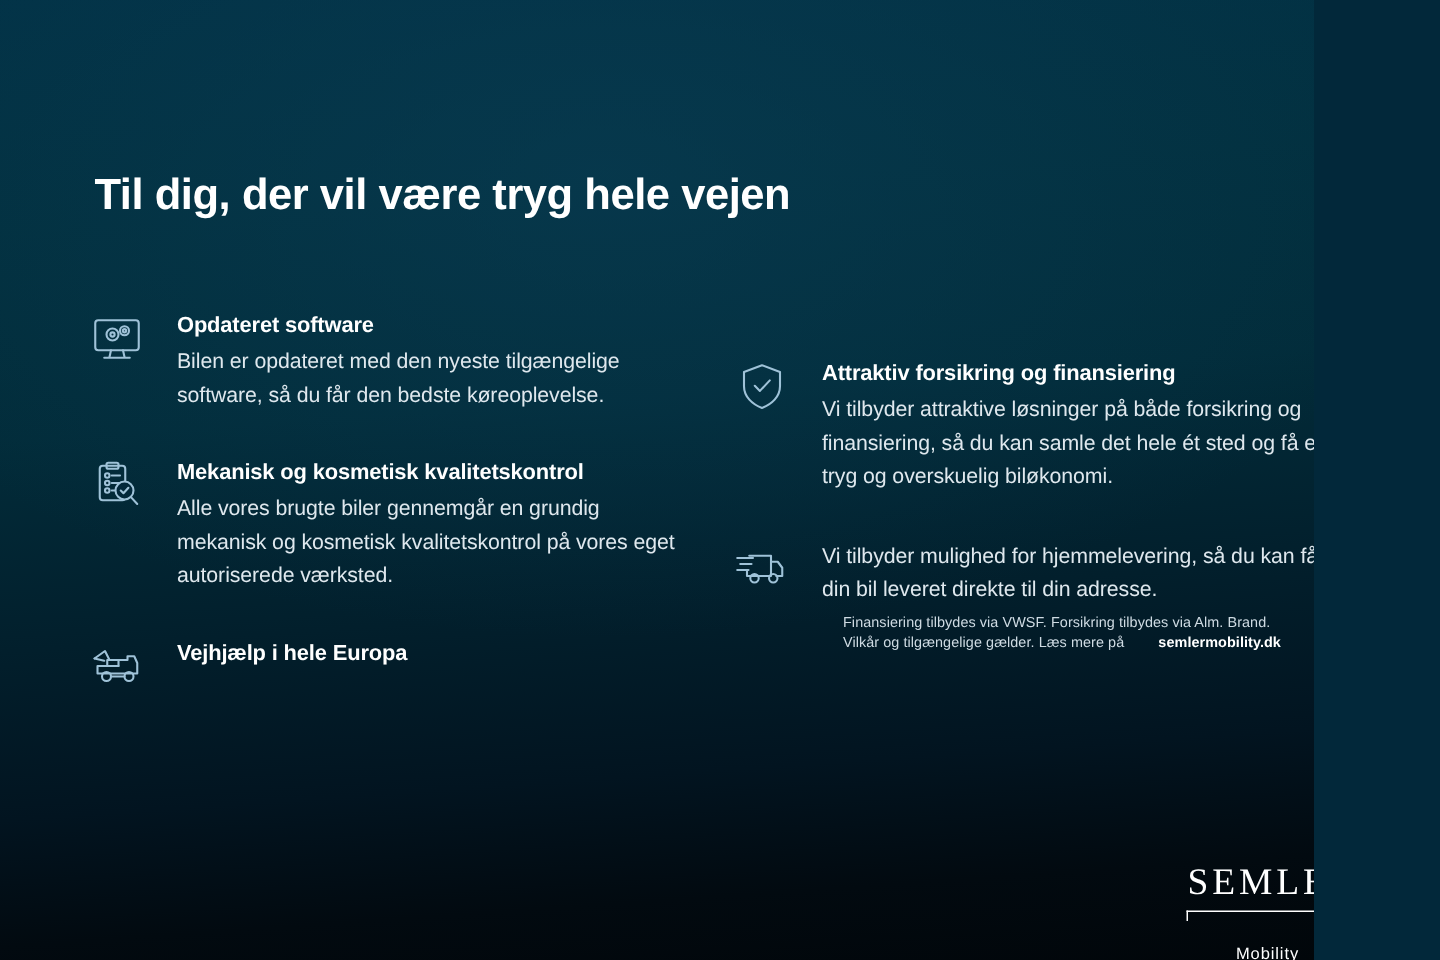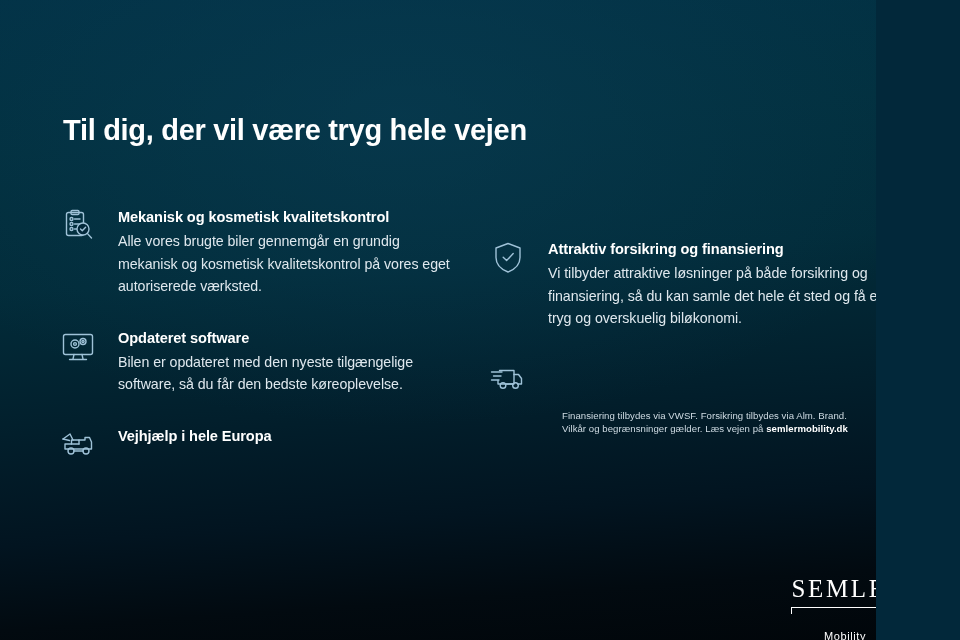--- a/index.html
+++ b/index.html
@@ -94,21 +94,21 @@
   .fineprint {
     position: absolute;
     left: 562px;
     top: 409px;
     font-size: 9.6px;
     line-height: 13.2px;
     color: #cfdbe3;
     letter-spacing: 0.05px;
     width: 330px;
   }
-  .fineprint b { font-weight: bold; color: #ffffff; }
+  .fineprint b { font-weight: bold; color: #ffffff; margin-left: 20px; }
 
   
   .logo {
     position: absolute;
     left: 789px;
     top: 575px;
     width: 112px;
     text-align: center;
   }
   .logo-word {
@@ -148,20 +148,37 @@
   }
 </style>
 </head>
 <body>
 
 <div id="stage">
 
   <h1 class="page-title">Til dig, der vil være tryg hele vejen</h1>
 
   <div class="col col-left">
+
+    <div class="feature gap-lg">
+      <span class="feature-icon">
+        <svg viewBox="0 0 36 36" fill="none" stroke="#9fc2d8" stroke-width="1.4" stroke-linecap="round" stroke-linejoin="round">
+          <rect x="3.5" y="5.5" width="29" height="20" rx="2"></rect>
+          <line x1="14" y1="25.5" x2="13" y2="30"></line>
+          <line x1="22" y1="25.5" x2="23" y2="30"></line>
+          <line x1="9.5" y1="30.5" x2="26.5" y2="30.5"></line>
+          <circle cx="15" cy="15" r="4"></circle>
+            <circle cx="15" cy="15" r="1.4"></circle>
+          <circle cx="23" cy="12.5" r="3"></circle>
+            <circle cx="23" cy="12.5" r="1.1"></circle>
+        </svg>
+      </span>
+      <div class="feature-title">Opdateret software</div>
+      <div class="feature-body">Bilen er opdateret med den nyeste tilgængelige software, så du får den bedste køreoplevelse.</div>
+    </div>
 
     <div class="feature gap-lg">
       <span class="feature-icon">
         <svg viewBox="0 0 36 36" fill="none" stroke="#9fc2d8" stroke-width="1.4" stroke-linecap="round" stroke-linejoin="round">
           <rect x="6.5" y="4.5" width="17" height="23" rx="2"></rect>
           <rect x="11" y="2.5" width="8" height="4" rx="1.2"></rect>
           <circle cx="11.5" cy="11" r="1.5"></circle>
             <line x1="14.5" y1="11" x2="20" y2="11"></line>
           <circle cx="11.5" cy="16" r="1.5"></circle>
             <line x1="14.5" y1="16" x2="20" y2="16"></line>
@@ -169,37 +186,20 @@
             <line x1="14.5" y1="21" x2="18" y2="21"></line>
           <circle cx="23" cy="21" r="6" fill="#02283a"></circle>
           <polyline points="20.5,21 22.3,22.8 25.6,19.2"></polyline>
           <line x1="27.3" y1="25.4" x2="31.5" y2="30"></line>
         </svg>
       </span>
       <div class="feature-title">Mekanisk og kosmetisk kvalitetskontrol</div>
       <div class="feature-body">Alle vores brugte biler gennemgår en grundig mekanisk og kosmetisk kvalitetskontrol på vores eget autoriserede værksted.</div>
     </div>
 
-    <div class="feature gap-lg">
-      <span class="feature-icon">
-        <svg viewBox="0 0 36 36" fill="none" stroke="#9fc2d8" stroke-width="1.4" stroke-linecap="round" stroke-linejoin="round">
-          <rect x="3.5" y="5.5" width="29" height="20" rx="2"></rect>
-          <line x1="14" y1="25.5" x2="13" y2="30"></line>
-          <line x1="22" y1="25.5" x2="23" y2="30"></line>
-          <line x1="9.5" y1="30.5" x2="26.5" y2="30.5"></line>
-          <circle cx="15" cy="15" r="4"></circle>
-            <circle cx="15" cy="15" r="1.4"></circle>
-          <circle cx="23" cy="12.5" r="3"></circle>
-            <circle cx="23" cy="12.5" r="1.1"></circle>
-        </svg>
-      </span>
-      <div class="feature-title">Opdateret software</div>
-      <div class="feature-body">Bilen er opdateret med den nyeste tilgængelige software, så du får den bedste køreoplevelse.</div>
-    </div>
-
     <div class="feature">
       <span class="feature-icon">
         <svg viewBox="0 0 36 36" fill="none" stroke="#9fc2d8" stroke-width="1.4" stroke-linecap="round" stroke-linejoin="round">
           <path d="M3 12 L10 7 L13 13"></path>
           <path d="M3 12 L9.5 13.5"></path>
           <path d="M11.5 17 L11.5 13 L19 13 L19 17"></path>
           <path d="M19 13 L25 13 L25 10.5 L29.5 10.5 L31.5 15 L31.5 22 L5 22 L5 17 L19 17"></path>
           <circle cx="11" cy="24" r="3"></circle>
           <circle cx="26" cy="24" r="3"></circle>
           <line x1="14" y1="24" x2="23" y2="24"></line>
@@ -229,27 +229,28 @@
           <line x1="1.5" y1="11" x2="12" y2="11"></line>
           <line x1="3.5" y1="15" x2="11" y2="15"></line>
           <line x1="1.5" y1="19" x2="9" y2="19"></line>
           <path d="M9.5 9.5 L24 9.5 L24 23 L8 23 L8 19.5"></path>
           <path d="M24 13.5 L28.5 13.5 L31.5 17.5 L31.5 23 L27.5 23"></path>
           <circle cx="13" cy="24.5" r="2.8"></circle>
           <circle cx="25.5" cy="24.5" r="2.8"></circle>
           <line x1="16" y1="23" x2="22.5" y2="23"></line>
         </svg>
       </span>
+      <div class="feature-body">Vi tilbyder mulighed for hjemmelevering, så du kan få din bil leveret direkte til din adresse.</div>
     </div>
 
   </div>
 
   <div class="fineprint">
     <div>Finansiering tilbydes via VWSF. Forsikring tilbydes via Alm. Brand.</div>
-    <div><span>Vilkår og begrænsninger gælder. Læs vejen på </span><b>semlermobility.dk</b></div>
+    <div><span>Vilkår og tilgængelige gælder. Læs mere på </span><b>semlermobility.dk</b></div>
   </div>
 
   <div class="logo">
     <div class="logo-word">SEMLER</div>
     <div class="logo-rule"></div>
     <div class="logo-sub">Mobility</div>
   </div>
 
 </div>
 

